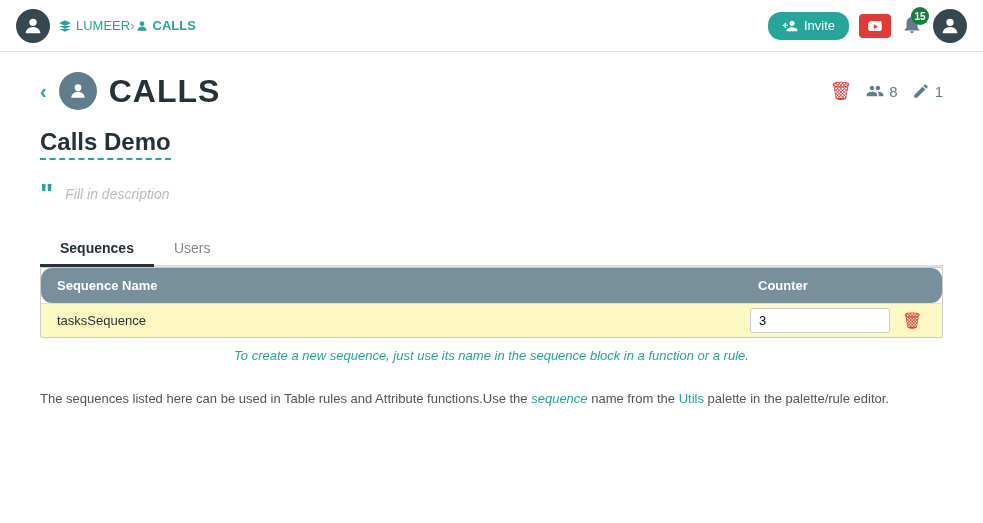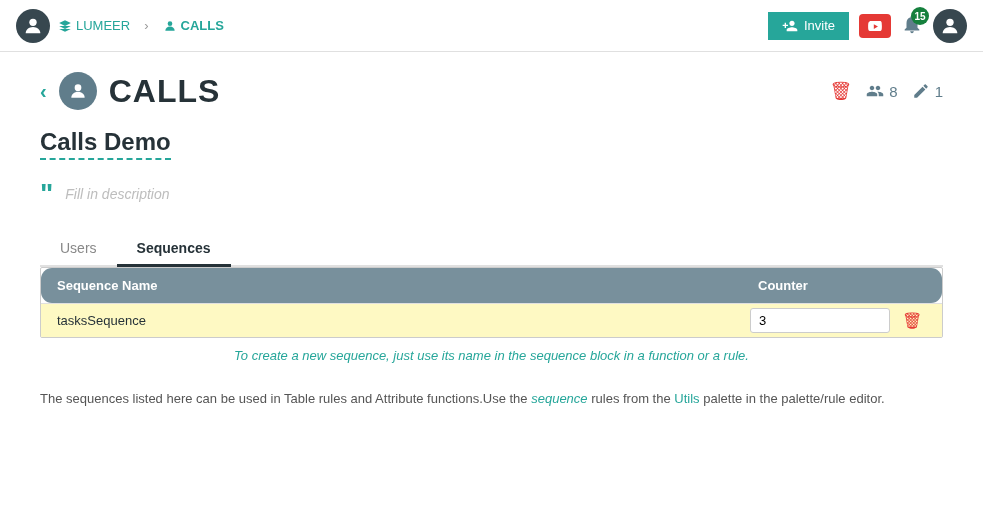--- a/index.html
+++ b/index.html
@@ -9,27 +9,27 @@
     .top-nav {
       display: flex; align-items: center; justify-content: space-between;
       padding: 0 16px; height: 52px; border-bottom: 1px solid #e0e0e0;
       background: #fff;
     }
     .top-nav-left { display: flex; align-items: center; gap: 8px; }
     .avatar-circle {
       width: 34px; height: 34px; border-radius: 50%; background: #37474f;
       display: flex; align-items: center; justify-content: center; color: #fff; font-size: 16px;
     }
-    .breadcrumb-items { display: flex; align-items: center; gap: 14px; }
+    .breadcrumb-items { display: flex; align-items: center; gap: 0; }
     .breadcrumb-lumeer { color: #26a69a; font-size: 13px; display: flex; align-items: center; gap: 4px; }
     .breadcrumb-sep { color: #999; font-size: 13px; }
     .breadcrumb-calls { color: #26a69a; font-size: 13px; display: flex; align-items: center; gap: 4px; font-weight: 600; }
     .top-nav-right { display: flex; align-items: center; gap: 10px; }
     .btn-invite {
-      background: #26a69a; color: #fff; border: none; border-radius: 0;
+      background: #26a69a; color: #fff; border: none; border-radius: 13px;
       padding: 6px 14px; font-size: 13px; cursor: pointer; display: flex; align-items: center; gap: 6px;
     }
     .yt-btn {
       background: #e53935; border: none; border-radius: 4px;
       width: 32px; height: 24px; display: flex; align-items: center; justify-content: center; cursor: pointer;
     }
     .yt-btn svg { fill: #fff; }
     .notif-btn { position: relative; cursor: pointer; }
     .notif-btn .badge {
       position: absolute; top: -6px; right: -6px; background: #15803d;
@@ -192,22 +192,22 @@
   <div class="collection-name">Calls Demo</div>
 
   
   <div class="description-row">
     <span class="quote-icon">"</span>
     <span class="desc-placeholder">Fill in description</span>
   </div>
 
   
   <div class="tabs">
+    <div class="tab active">Sequences</div>
     <div class="tab">Users</div>
-    <div class="tab active">Sequences</div>
   </div>
 
   
   <div class="table-container">
     <div class="table-header">
       <div class="col-name">Sequence Name</div>
       <div class="col-counter">Counter</div>
     </div>
     <div class="table-row">
       <div class="cell-name">tasksSequence</div>
@@ -218,18 +218,18 @@
     </div>
   </div>
 
   
   <p class="hint-text">To create a new sequence, just use its name in the sequence block in a function or a rule.</p>
 
   
   <p class="desc-para">
     <span>The sequences listed here can be used in Table rules and Attribute functions.Use the </span>
     <em>sequence</em>
-    <span> rules from the </span>
+    <span> name from the </span>
     <a href="#">Utils</a>
     <span> palette in the palette/rule editor.</span>
   </p>
 
 </div>
 
 </body></html>

